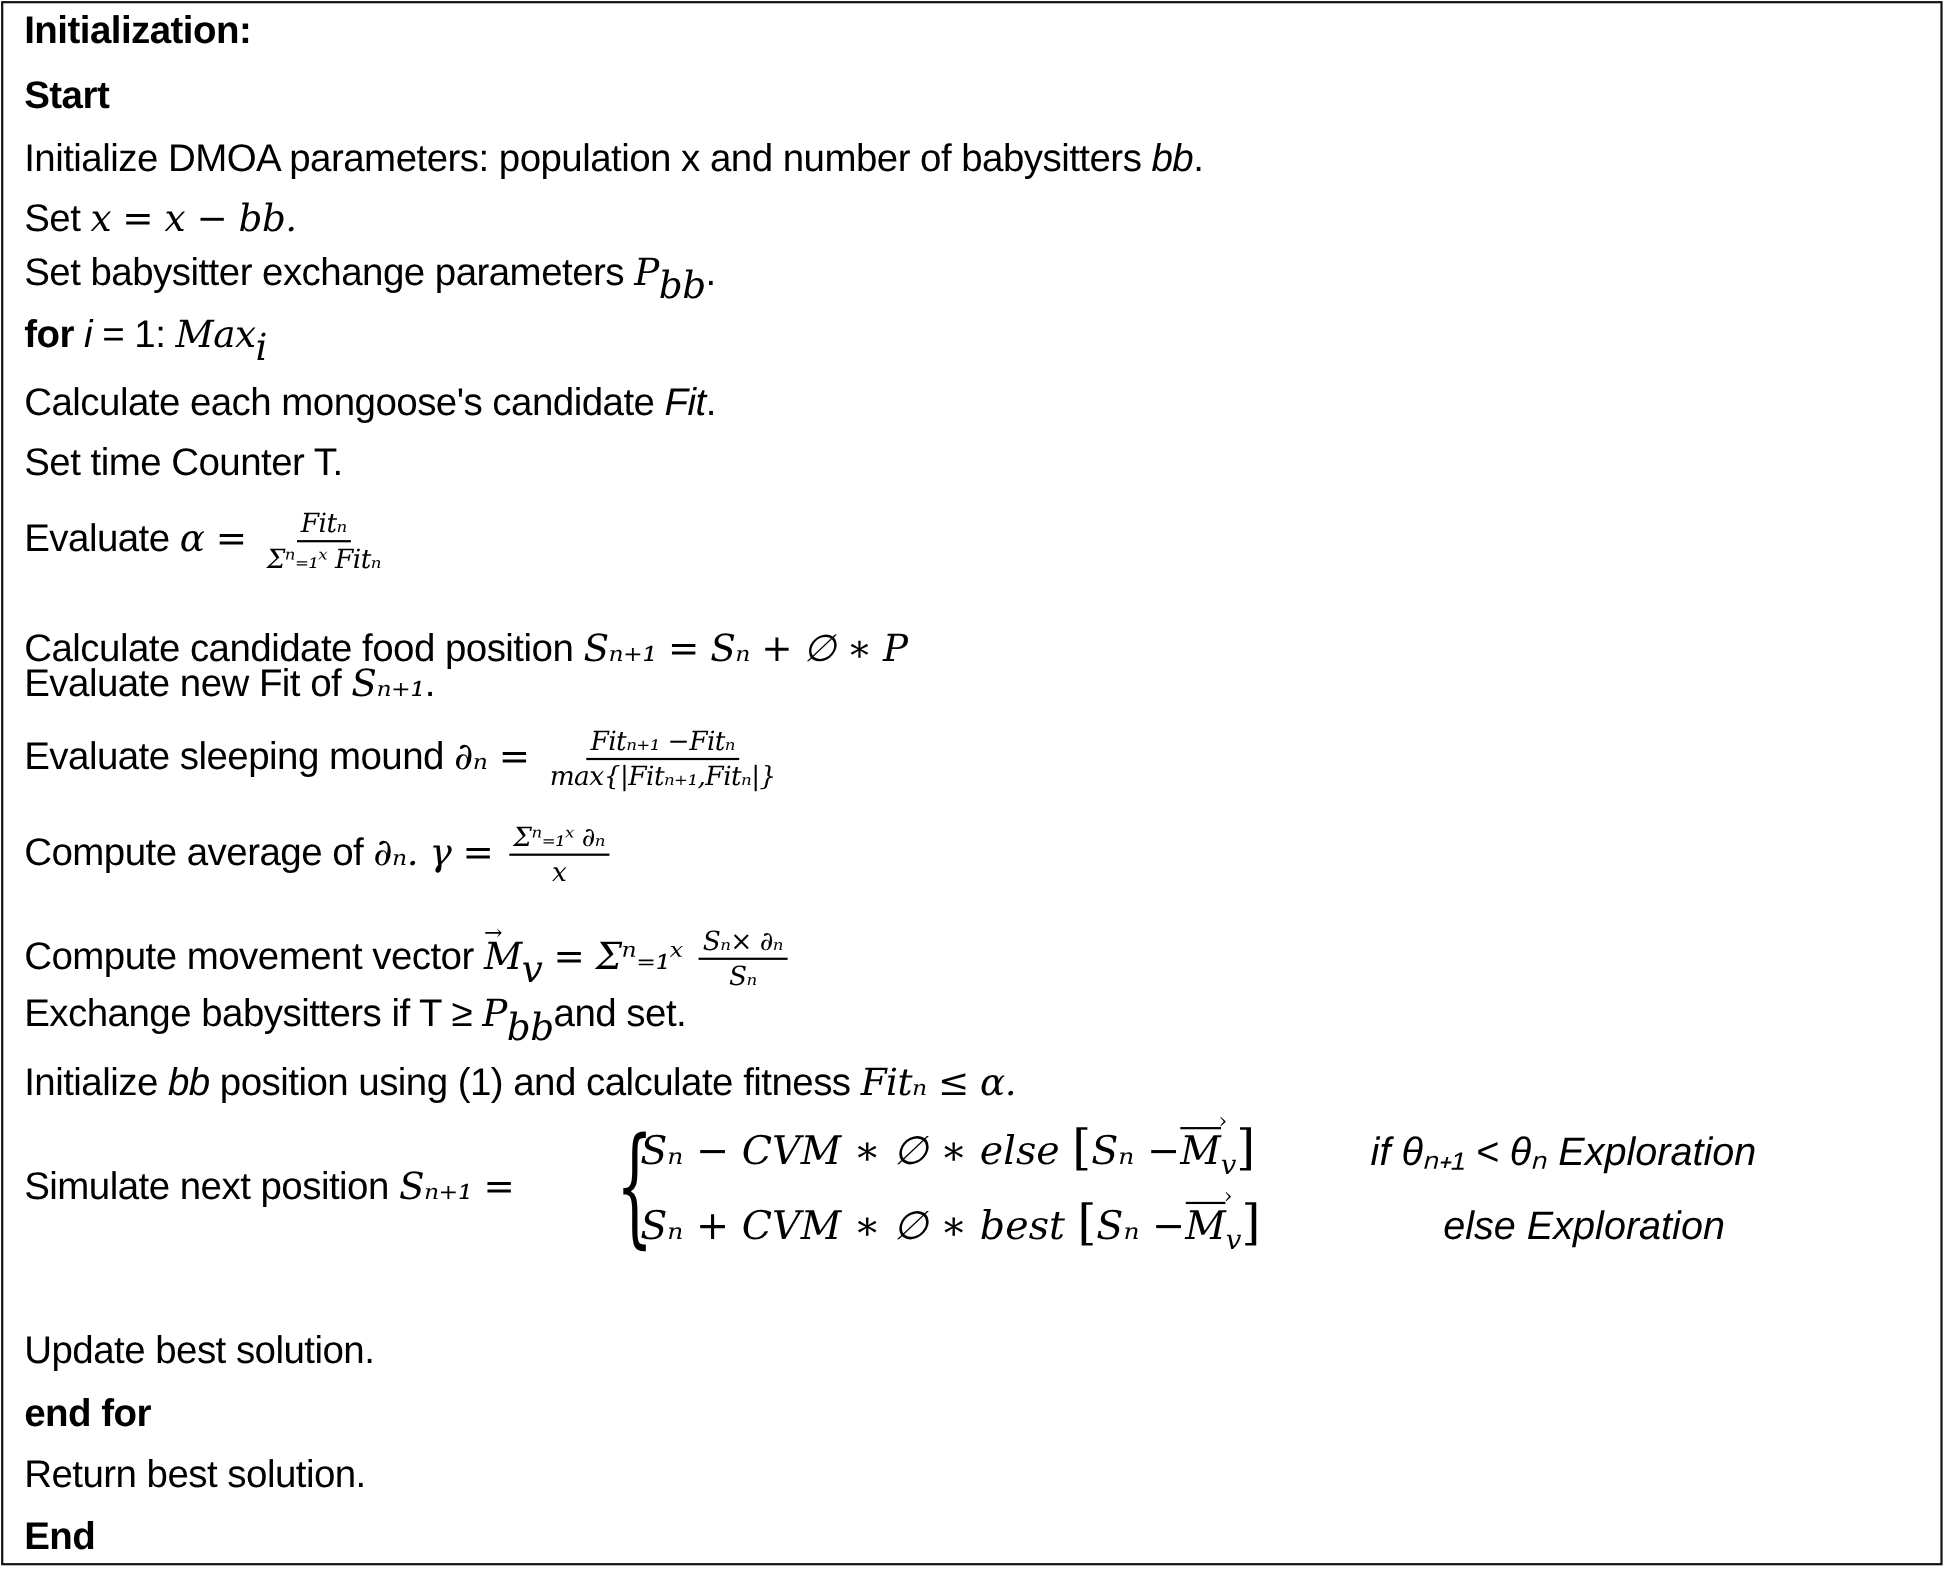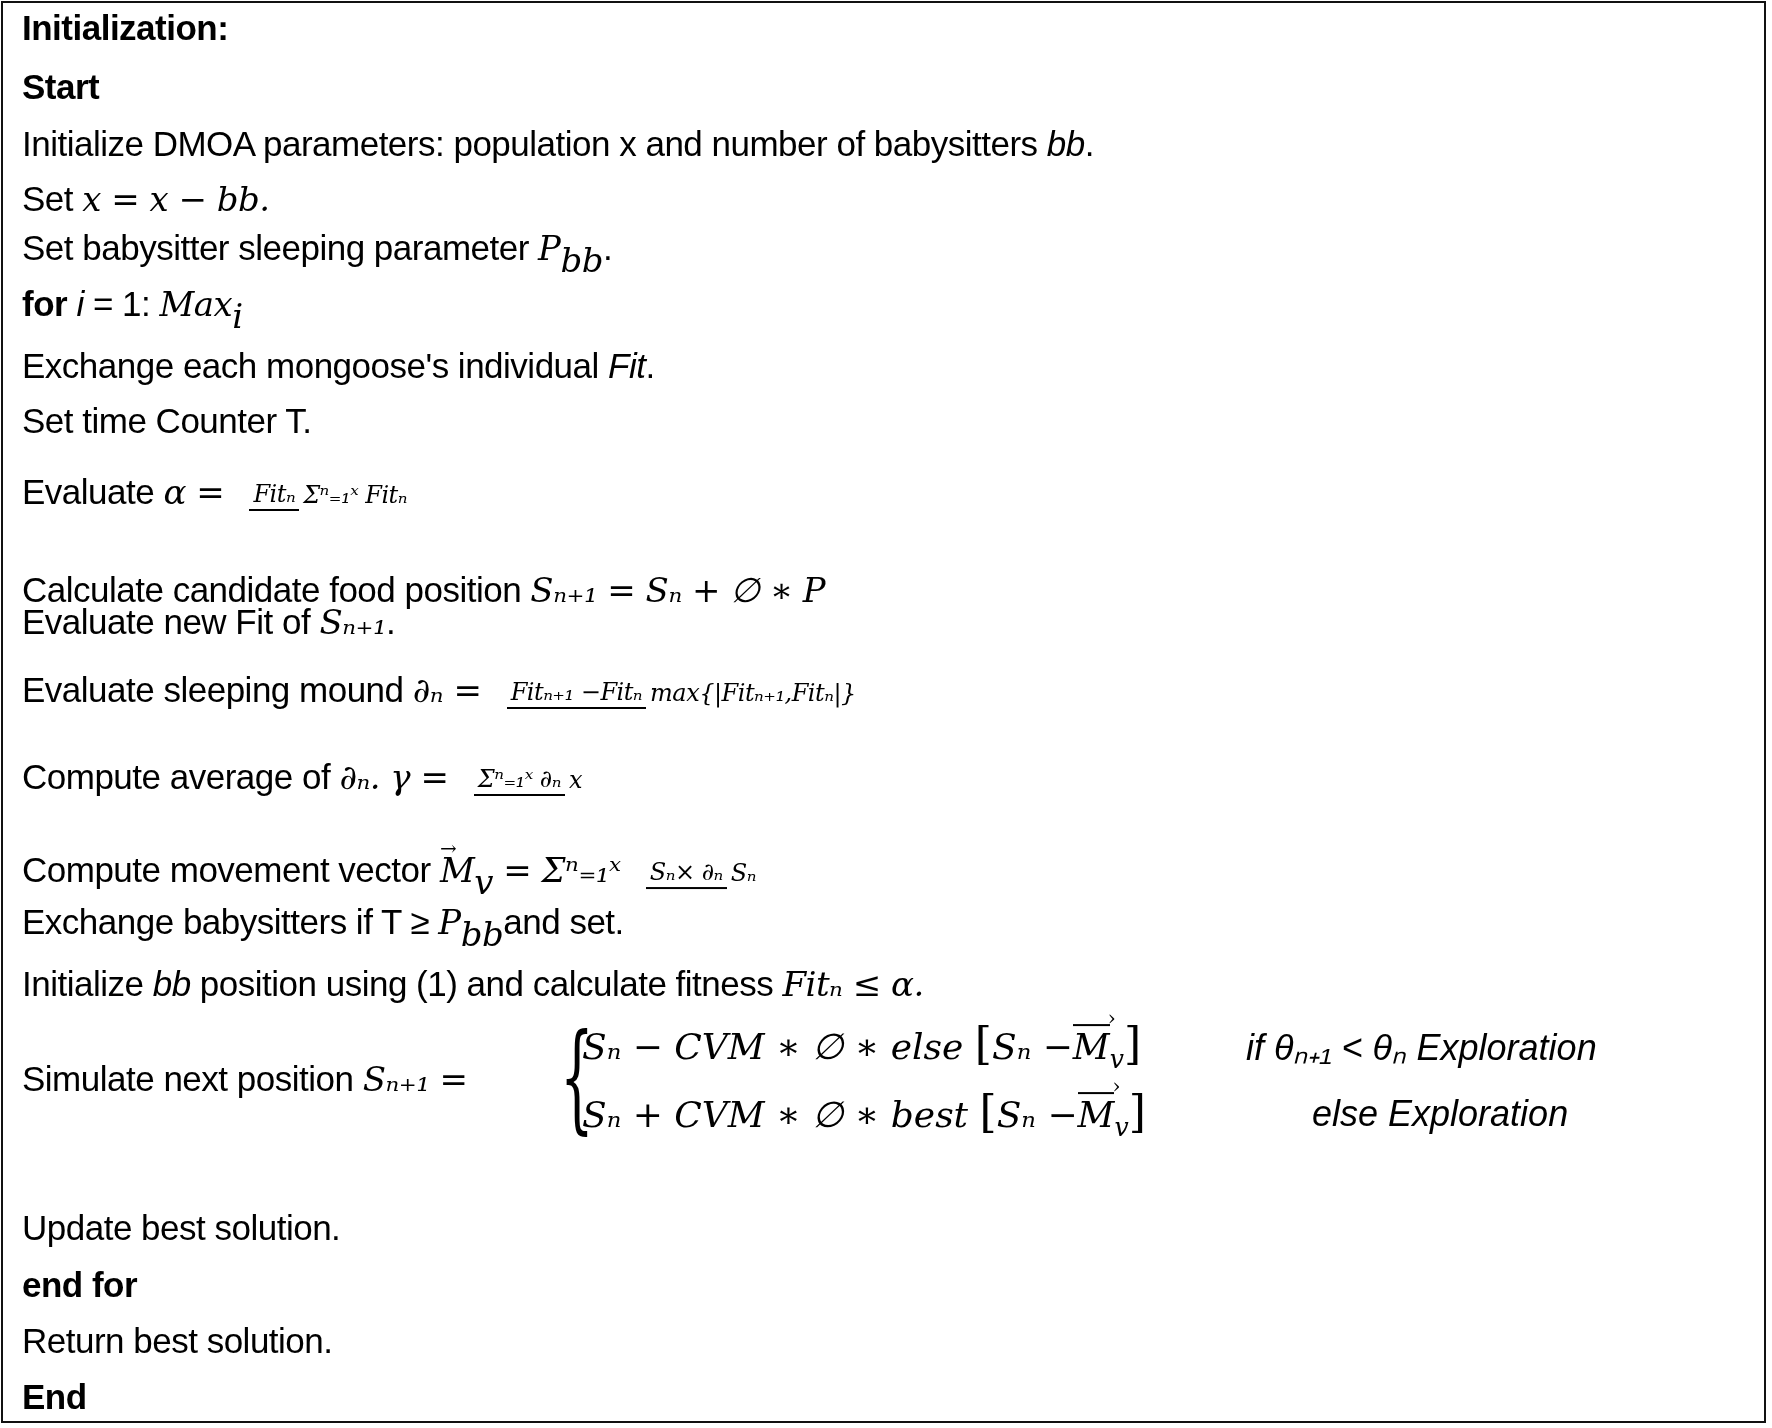--- a/index.html
+++ b/index.html
@@ -7,21 +7,21 @@
          font-family:"Liberation Sans", sans-serif; color:#000; }
   .frame { position:absolute; left:1px; top:1px; width:1765px; height:1422px;
            border:2px solid #111; box-sizing:border-box; background:#fff; }
   .line { position:absolute; left:22px; font-size:35px; line-height:40px; white-space:nowrap;
           transform:translateY(-50%); letter-spacing:-0.5px;text-align:right; }
   .b { font-weight:bold; }
   .m { font-family:"DejaVu Serif", serif; font-style:italic; font-size:34px;margin-top:38px; }
   .it { font-style:italic; }
   sub, sup { font-size:0.7em; }
   sub { vertical-align:-0.35em; }
-  .frac { display:inline-flex; flex-direction:row; align-items:center; vertical-align:middle; margin:0 16px; }
+  .frac { display:inline-flex; flex-direction:column; align-items:center; vertical-align:middle; margin:0 5px; }
   .frac .num, .frac .den { font-family:"DejaVu Serif", serif; font-style:italic; font-size:24px; line-height:30px; padding:0 4px; white-space:nowrap; }
   .frac .num { border-bottom:2px solid #000; }
   .vec { position:relative; display:inline-block; }
   .vec::before { content:"→"; position:absolute; top:-22px; left:0; font-size:20px; font-style:normal; }
   .ovec { display:inline-block; border-top:2px solid #000; position:relative; }
   .ovec::after { content:"›"; position:absolute; right:-6px; top:-20px; font-size:20px; font-style:normal; }
   .brace { position:absolute; left:560px; top:1012px; font-family:"DejaVu Serif", serif; font-size:118px; line-height:130px; transform:scaleX(0.45); transform-origin:left; }
   .case { position:absolute; white-space:nowrap; font-family:"DejaVu Serif", serif; font-style:italic; font-size:36px; transform:translateY(-50%); }
   .cond { position:absolute; white-space:nowrap; font-family:Liberation Sans, sans-serif; font-style:italic; font-size:36px; transform:translateY(-50%); }
   .bracket { font-style:normal; font-size:44px; }
@@ -36,30 +36,30 @@
 
 <div class="line" style="top:144px">
   <span>Initialize DMOA parameters: population x and number of babysitters </span><span class="it">bb</span><span>.</span>
 </div>
 
 <div class="line" style="top:199px">
   <span>Set </span><span class="m">x  =  x  −  bb.</span>
 </div>
 
 <div class="line" style="top:254px">
-  <span>Set babysitter sleeping parameter </span><span class="m">P</span><sub class="m">bb</sub><span>.</span>
+  <span>Set babysitter exchange parameters </span><span class="m">P</span><sub class="m">bb</sub><span>.</span>
 </div>
 
 <div class="line" style="top:310px">
   <span class="b">for</span>
   <span class="it">i</span><span> = 1: </span><span class="m">Max</span><sub class="m">i</sub>
 </div>
 
 <div class="line" style="top:366px">
-  <span>Exchange each mongoose's individual </span><span class="it">Fit</span><span>.</span>
+  <span>Calculate each mongoose's candidate </span><span class="it">Fit</span><span>.</span>
 </div>
 
 <div class="line" style="top:421px">Set time Counter T.</div>
 
 <div class="line" style="top:492px">
   <span>Evaluate </span><span class="m">α  =</span>
   <span class="frac">
     <span class="num">Fitₙ</span>
     <span class="den">Σⁿ₌₁ˣ Fitₙ</span>
   </span>

